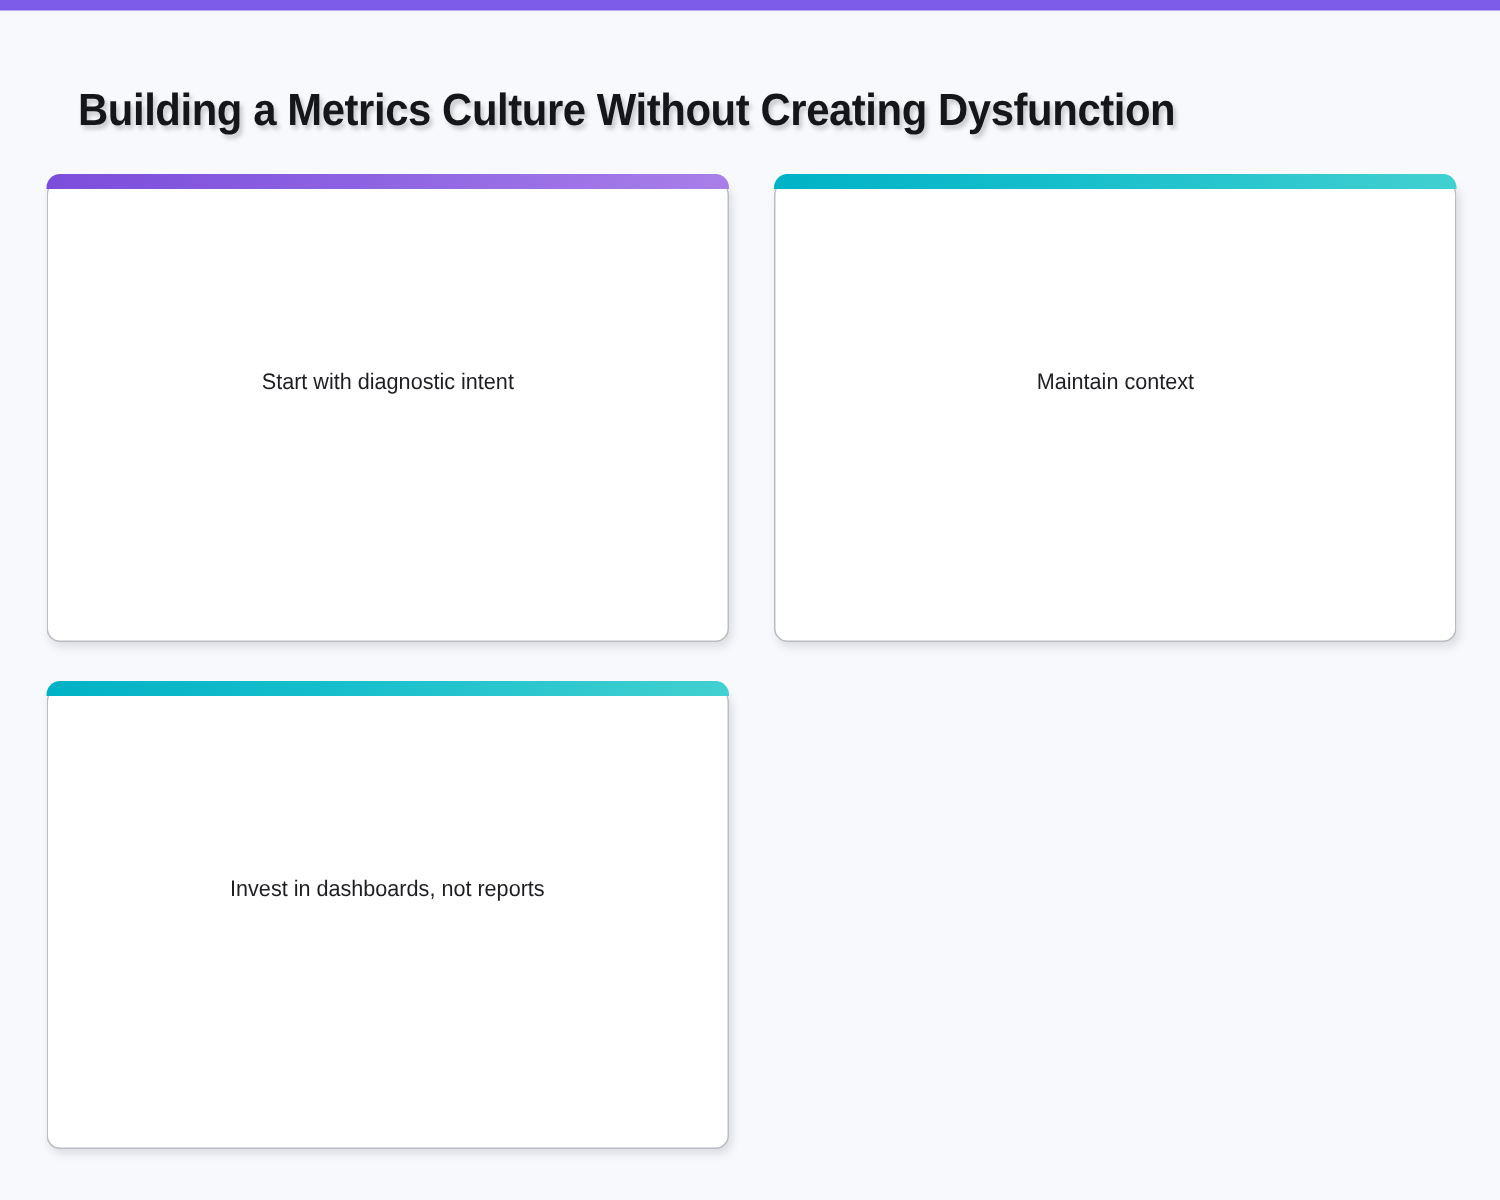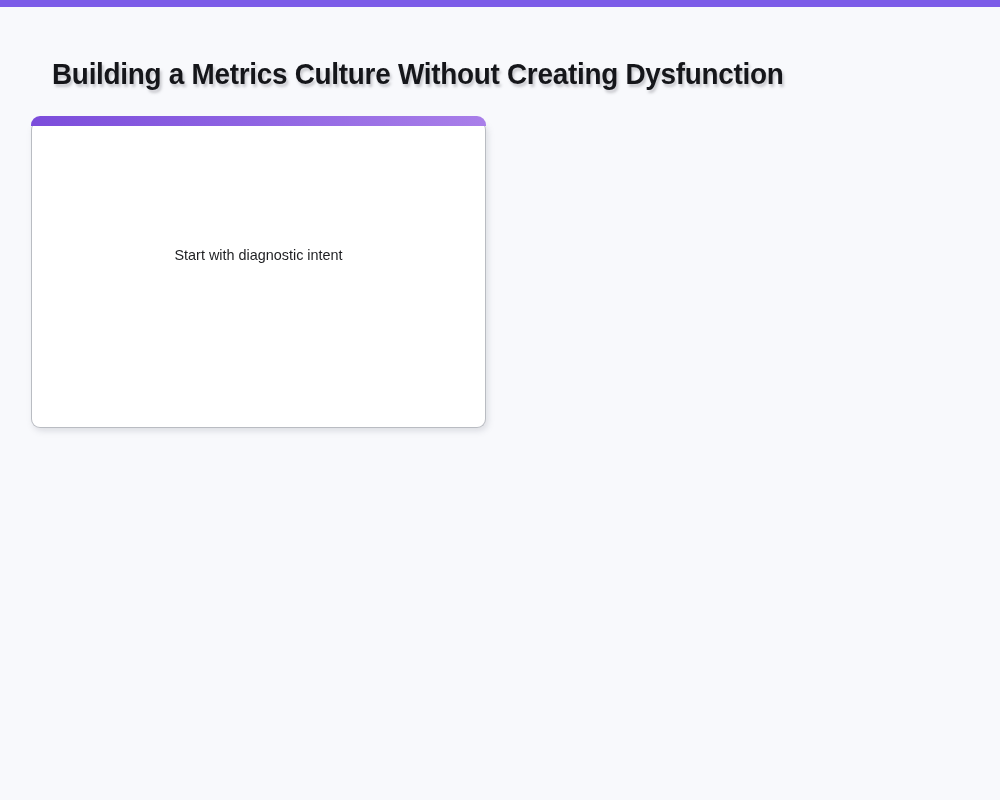--- a/index.html
+++ b/index.html
@@ -105,16 +105,24 @@
 
 <h1 id="page-title">Building a Metrics Culture Without Creating Dysfunction</h1>
 
 <div id="card-grid">
 
   <div class="card accent-purple">
     <div class="card-accent"></div>
     <div class="card-label">Start with diagnostic intent</div>
   </div>
 
+  <div class="card accent-teal">
+    <div class="card-accent"></div>
+    <div class="card-label">Maintain context</div>
+  </div>
 
 
+  <div class="card accent-teal">
+    <div class="card-accent"></div>
+    <div class="card-label">Invest in dashboards, not reports</div>
+  </div>
 
 </div>
 
 </body></html>

